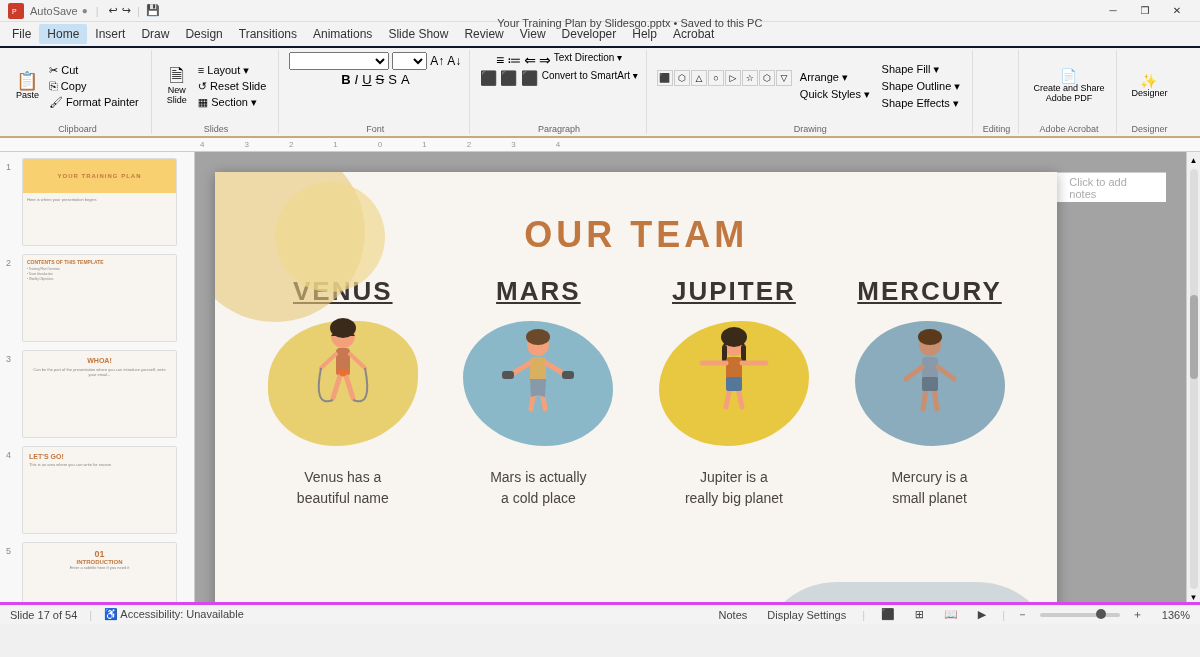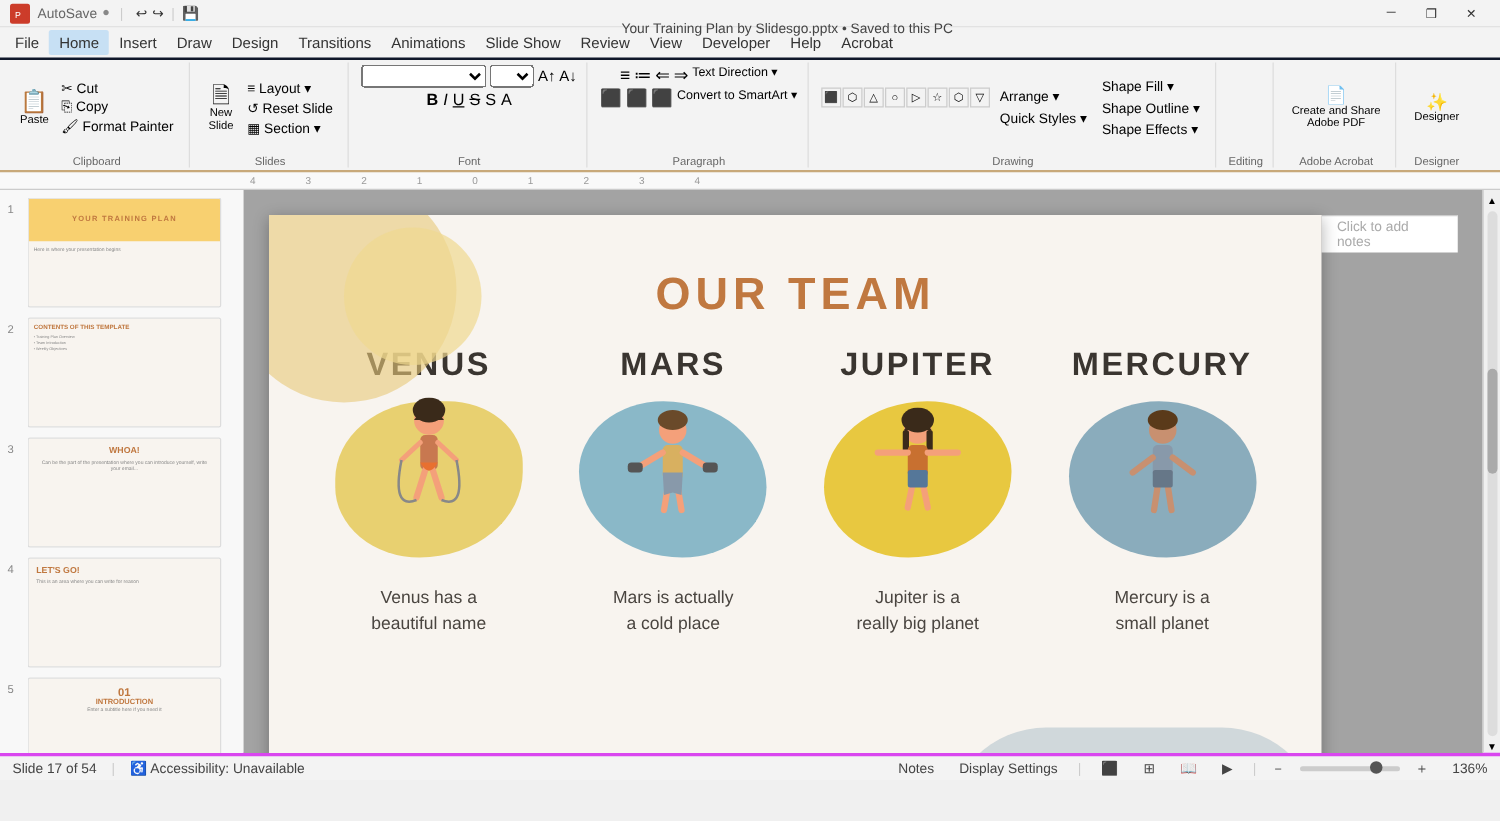--- a/index.html
+++ b/index.html
@@ -229,20 +229,21 @@
       align-items: center;
       width: 185px;
     }
     .member-name {
       font-size: 26px;
       font-weight: 800;
       letter-spacing: 2px;
       color: #3a3530;
       margin-bottom: 14px;
       font-family: Arial Black, sans-serif;
+      text-decoration: underline;
     }
     .member-avatar-wrapper {
       position: relative;
       width: 150px;
       height: 130px;
       margin-bottom: 16px;
     }
     .member-desc {
       font-size: 14px;
       color: #4a4540;

